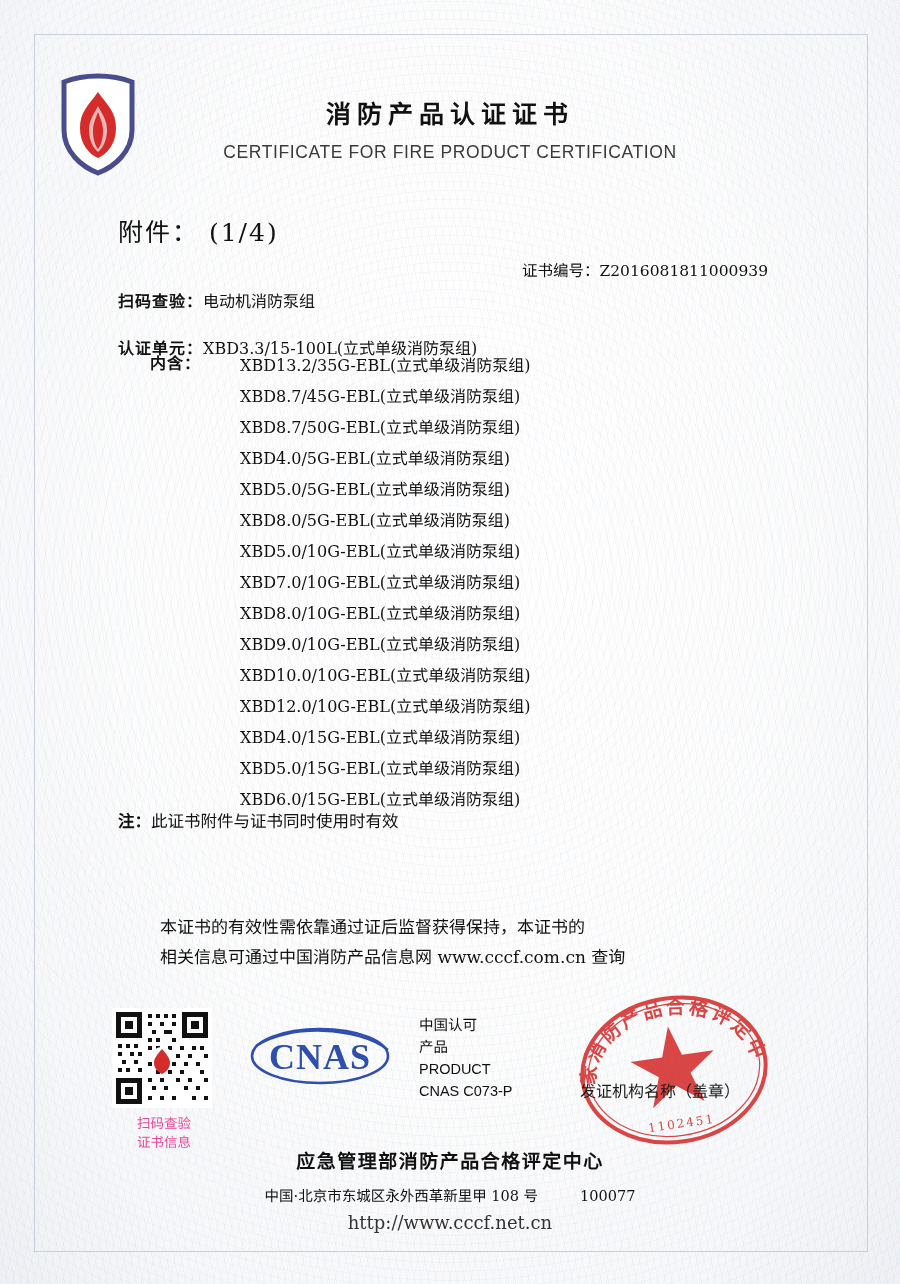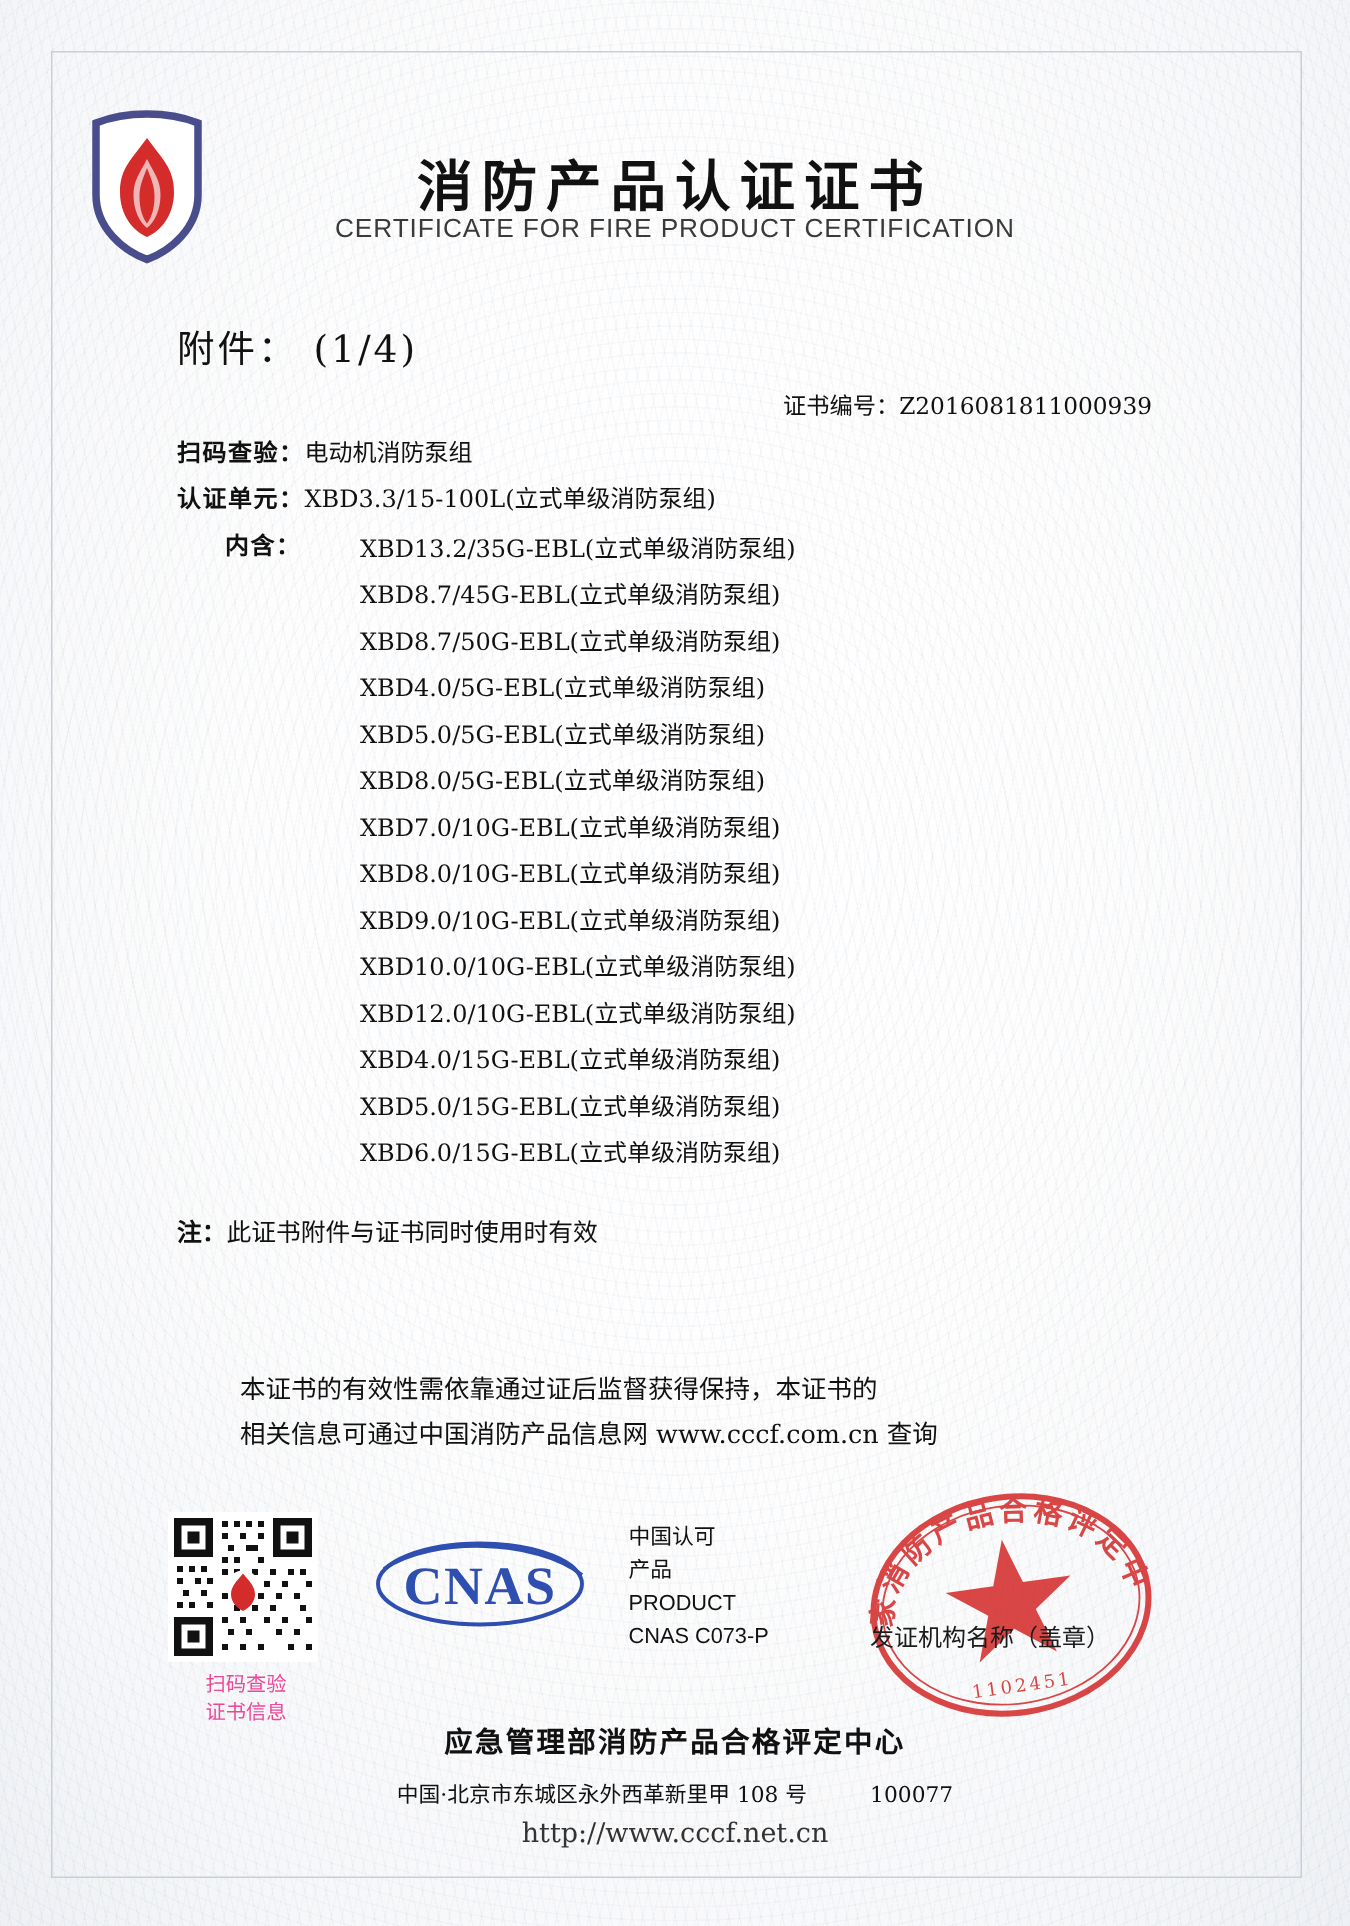--- a/index.html
+++ b/index.html
@@ -64,21 +64,21 @@
     left: 58px;
     top: 72px;
     width: 80px;
     height: 104px;
   }
   .title-cn {
     position: absolute;
     left: 0; right: 0;
     top: 94px;
     text-align: center;
-    font-size: 37px;
+    font-size: 25px;
     letter-spacing: 6px;
     color: #111;
     font-family: "DejaVu Serif", "Liberation Serif", serif;
     font-weight: 700;
   }
   .title-en {
     position: absolute;
     left: 0; right: 0;
     top: 142px;
     text-align: center;
@@ -113,21 +113,21 @@
     left: 118px;
     font-size: 16px;
     color: #111;
     white-space: nowrap;
     font-family: "DejaVu Serif", "Liberation Serif", serif;
   }
   .field .k { font-weight: 700; letter-spacing: 1px; }
   .field .v { font-weight: 400; }
 
   .f-product { top: 288px; }
-  .f-unit    { top: 319px; }
+  .f-unit    { top: 335px; }
   .f-inner   { top: 350px; left: 150px; }
 
   .inner-list {
     position: absolute;
     left: 240px;
     top: 350px;
     font-size: 16px;
     color: #111;
     font-family: "DejaVu Serif", "Liberation Serif", serif;
   }
@@ -283,20 +283,21 @@
     <span class="k">内含：</span>
   </div>
 
   <div class="inner-list">
     <div class="row">XBD13.2/35G-EBL(立式单级消防泵组)</div>
     <div class="row">XBD8.7/45G-EBL(立式单级消防泵组)</div>
     <div class="row">XBD8.7/50G-EBL(立式单级消防泵组)</div>
     <div class="row">XBD4.0/5G-EBL(立式单级消防泵组)</div>
     <div class="row">XBD5.0/5G-EBL(立式单级消防泵组)</div>
     <div class="row">XBD8.0/5G-EBL(立式单级消防泵组)</div>
+    <div class="row">XBD5.0/10G-EBL(立式单级消防泵组)</div>
     <div class="row">XBD7.0/10G-EBL(立式单级消防泵组)</div>
     <div class="row">XBD8.0/10G-EBL(立式单级消防泵组)</div>
     <div class="row">XBD9.0/10G-EBL(立式单级消防泵组)</div>
     <div class="row">XBD10.0/10G-EBL(立式单级消防泵组)</div>
     <div class="row">XBD12.0/10G-EBL(立式单级消防泵组)</div>
     <div class="row">XBD4.0/15G-EBL(立式单级消防泵组)</div>
     <div class="row">XBD5.0/15G-EBL(立式单级消防泵组)</div>
     <div class="row">XBD6.0/15G-EBL(立式单级消防泵组)</div>
   </div>
 

